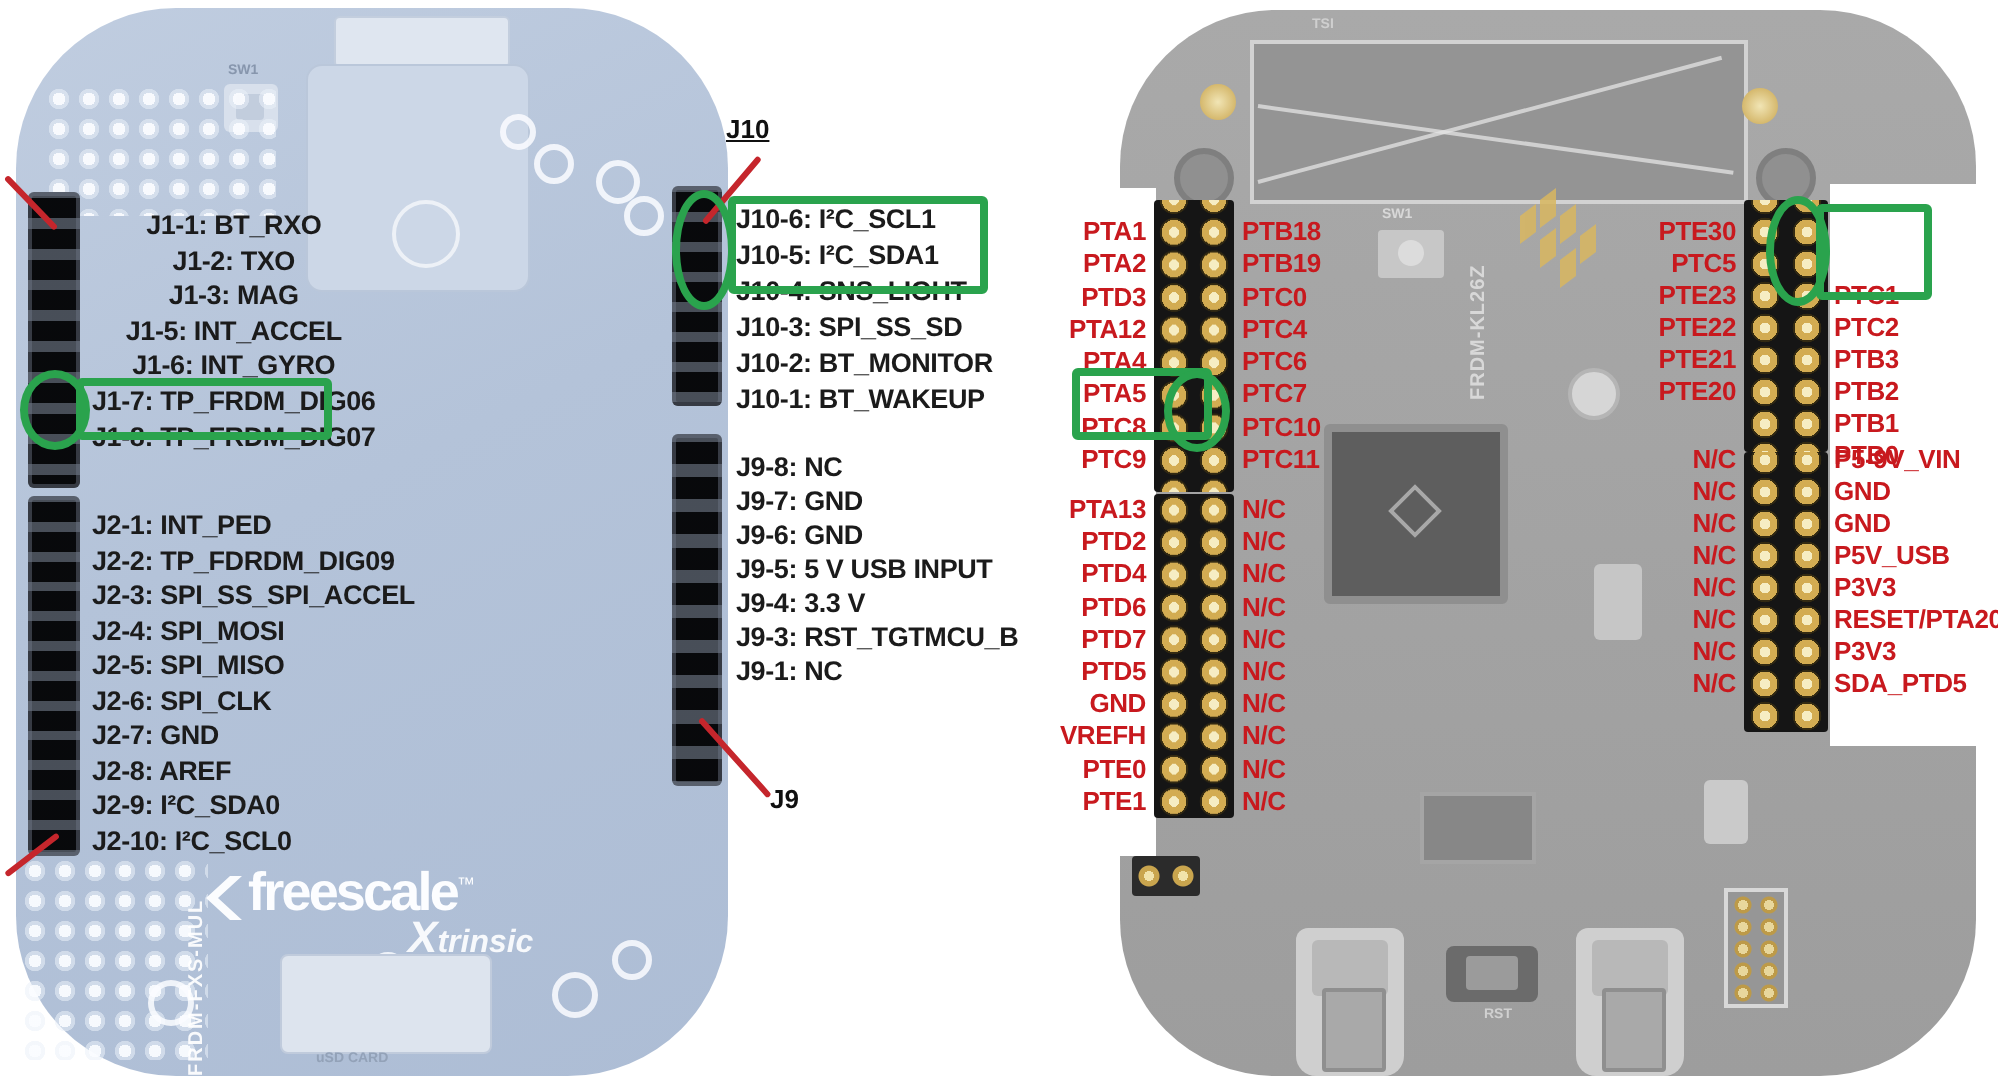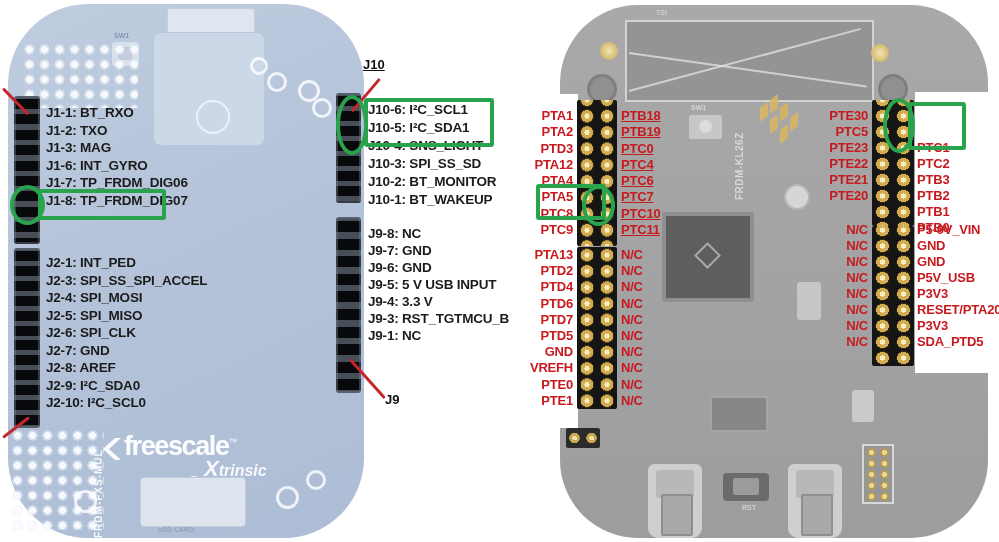--- a/index.html
+++ b/index.html
@@ -10,21 +10,21 @@
   .board-left{position:absolute;left:8px;top:4px;width:356px;height:534px;border-radius:80px;
     background:linear-gradient(155deg,#c0cde0 0%,#b4c3d9 45%,#adbdd5 100%);}
   .board-right{position:absolute;left:560px;top:5px;width:428px;height:533px;border-radius:78px;
     background:linear-gradient(#a9a9a9, #9d9d9d);}
   .carve{position:absolute;background:#ffffff;}
 
   
   .blk-list{position:absolute;margin:0;padding:0;list-style:none;color:#1b1b1b;
     font-weight:700;font-size:13.5px;letter-spacing:-0.2px;}
   .blk-list li{white-space:nowrap;}
-  .lh176 li{height:17.6px;line-height:17.6px;}
+  .lh176 li{height:17.6px;line-height:17.6px;text-align:center;}
   .lh175 li{height:17.5px;line-height:17.5px;}
   .lh18  li{height:18px;line-height:18px;}
   .lh17  li{height:17px;line-height:17px;}
 
   
   .red-list{position:absolute;margin:0;padding:0;list-style:none;color:#c8191e;
     font-weight:700;font-size:13px;letter-spacing:-0.2px;}
   .red-list li{white-space:nowrap;}
   .p163 li{height:16.3px;line-height:16.3px;}
   .p162 li{height:16.2px;line-height:16.2px;}
@@ -102,27 +102,29 @@
   <div class="bheader" style="left:336px;top:93px;width:25px;height:110px;
               background-image:repeating-linear-gradient(to bottom, rgba(6,7,9,.95) 3px 13px, rgba(96,104,116,.55) 13px 18px);"></div>
   <div class="bheader" style="left:336px;top:217px;width:25px;height:176px;
               background-image:repeating-linear-gradient(to bottom, rgba(6,7,9,.95) 4px 15px, rgba(96,104,116,.55) 15px 21.6px);"></div>
 
   <ul class="blk-list lh176" style="left:46px;top:104px;">
 
   <li>J1-1: BT_RXO</li>
       <li>J1-2: TXO</li>
       <li>J1-3: MAG</li>
+      <li>J1-5: INT_ACCEL</li>
       <li>J1-6: INT_GYRO</li>
       <li>J1-7: TP_FRDM_DIG06</li>
       <li>J1-8: TP_FRDM_DIG07</li>
     </ul>
   <ul class="blk-list lh175" style="left:46px;top:254px;">
 
   <li>J2-1: INT_PED</li>
+      <li>J2-2: TP_FDRDM_DIG09</li>
       <li>J2-3: SPI_SS_SPI_ACCEL</li>
       <li>J2-4: SPI_MOSI</li>
       <li>J2-5: SPI_MISO</li>
       <li>J2-6: SPI_CLK</li>
       <li>J2-7: GND</li>
       <li>J2-8: AREF</li>
       <li>J2-9: I²C_SDA0</li>
       <li>J2-10: I²C_SCL0</li>
     </ul>
 
@@ -214,21 +216,21 @@
 
   <li>PTA1</li>
       <li>PTA2</li>
       <li>PTD3</li>
       <li>PTA12</li>
       <li>PTA4</li>
       <li>PTA5</li>
       <li>PTC8</li>
       <li>PTC9</li>
     </ul>
-  <ul class="red-list p163" style="left:621px;top:108px;text-decoration:underline;">
+  <ul class="red-list p163" style="left:621px;top:108px;">
 
   <li>PTB18</li>
       <li>PTB19</li>
       <li>PTC0</li>
       <li>PTC4</li>
       <li>PTC6</li>
       <li>PTC7</li>
       <li>PTC10</li>
       <li>PTC11</li>
     </ul>

